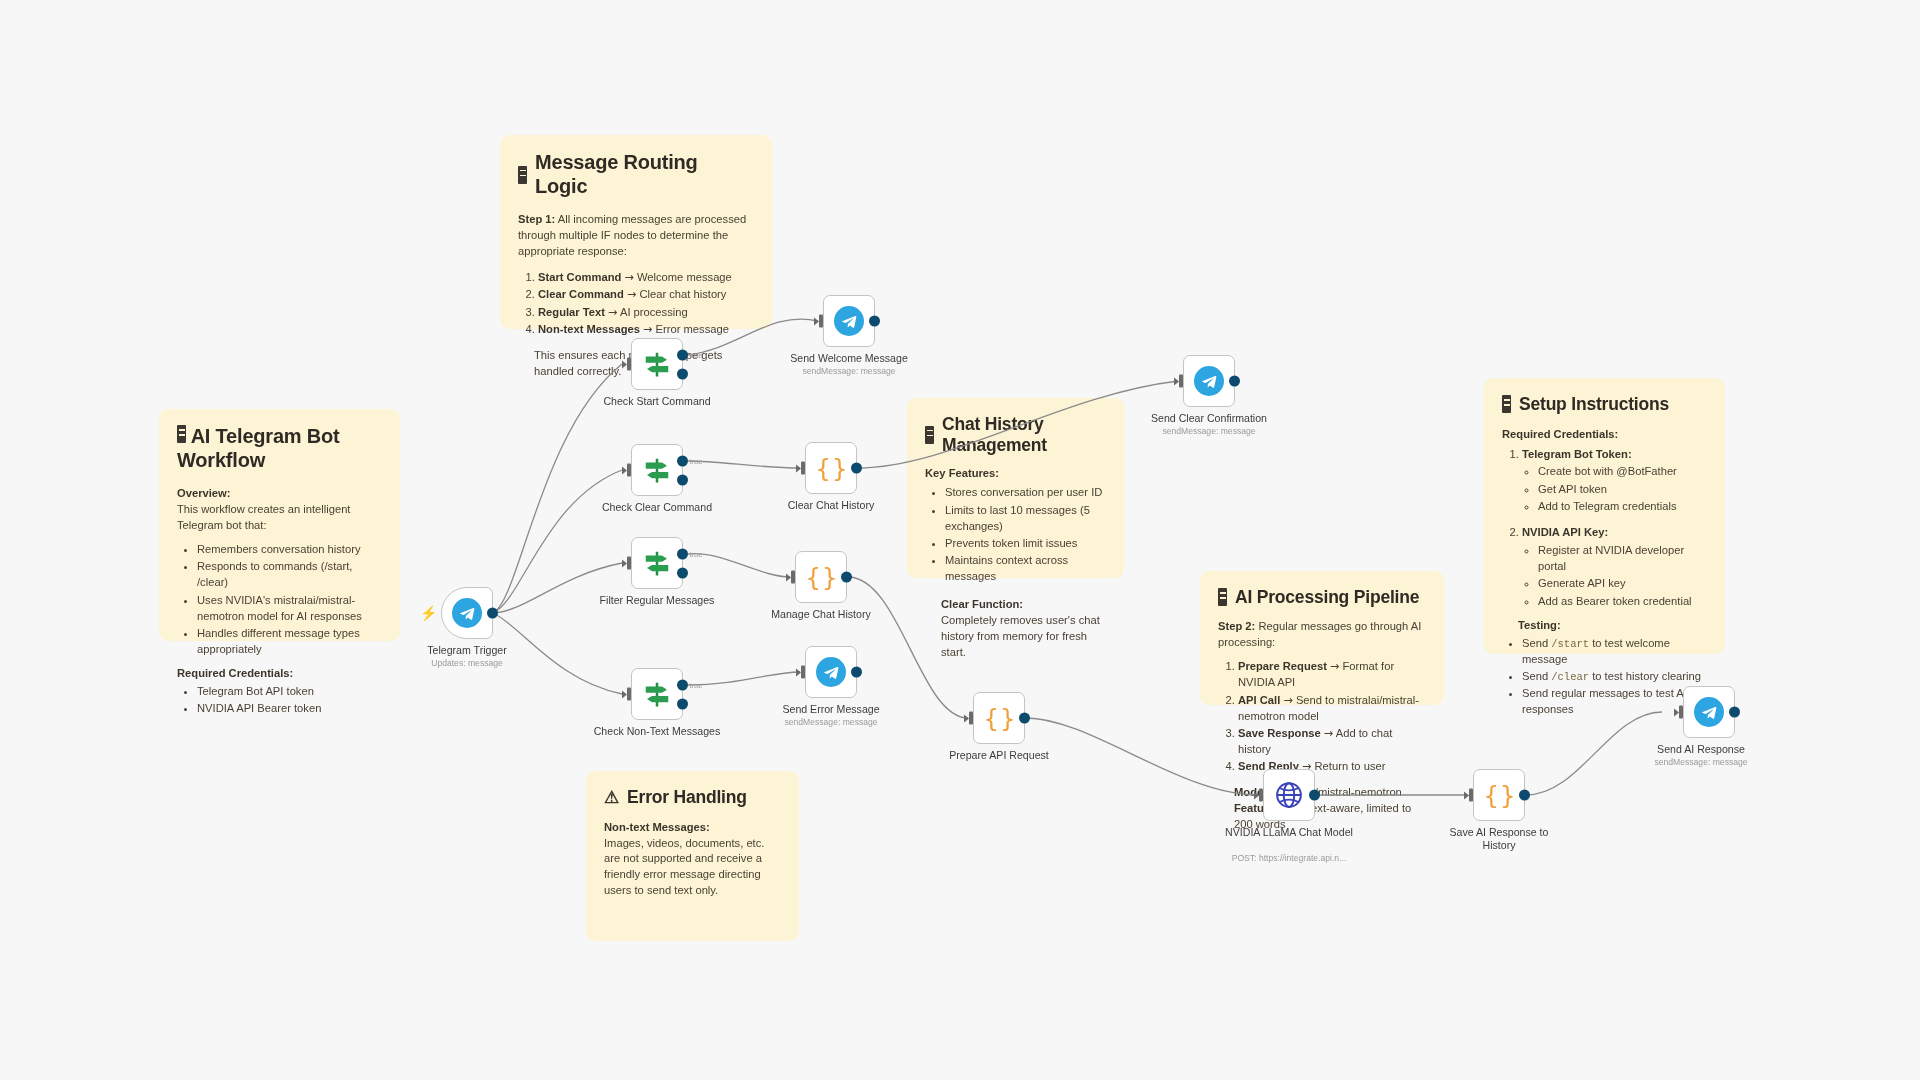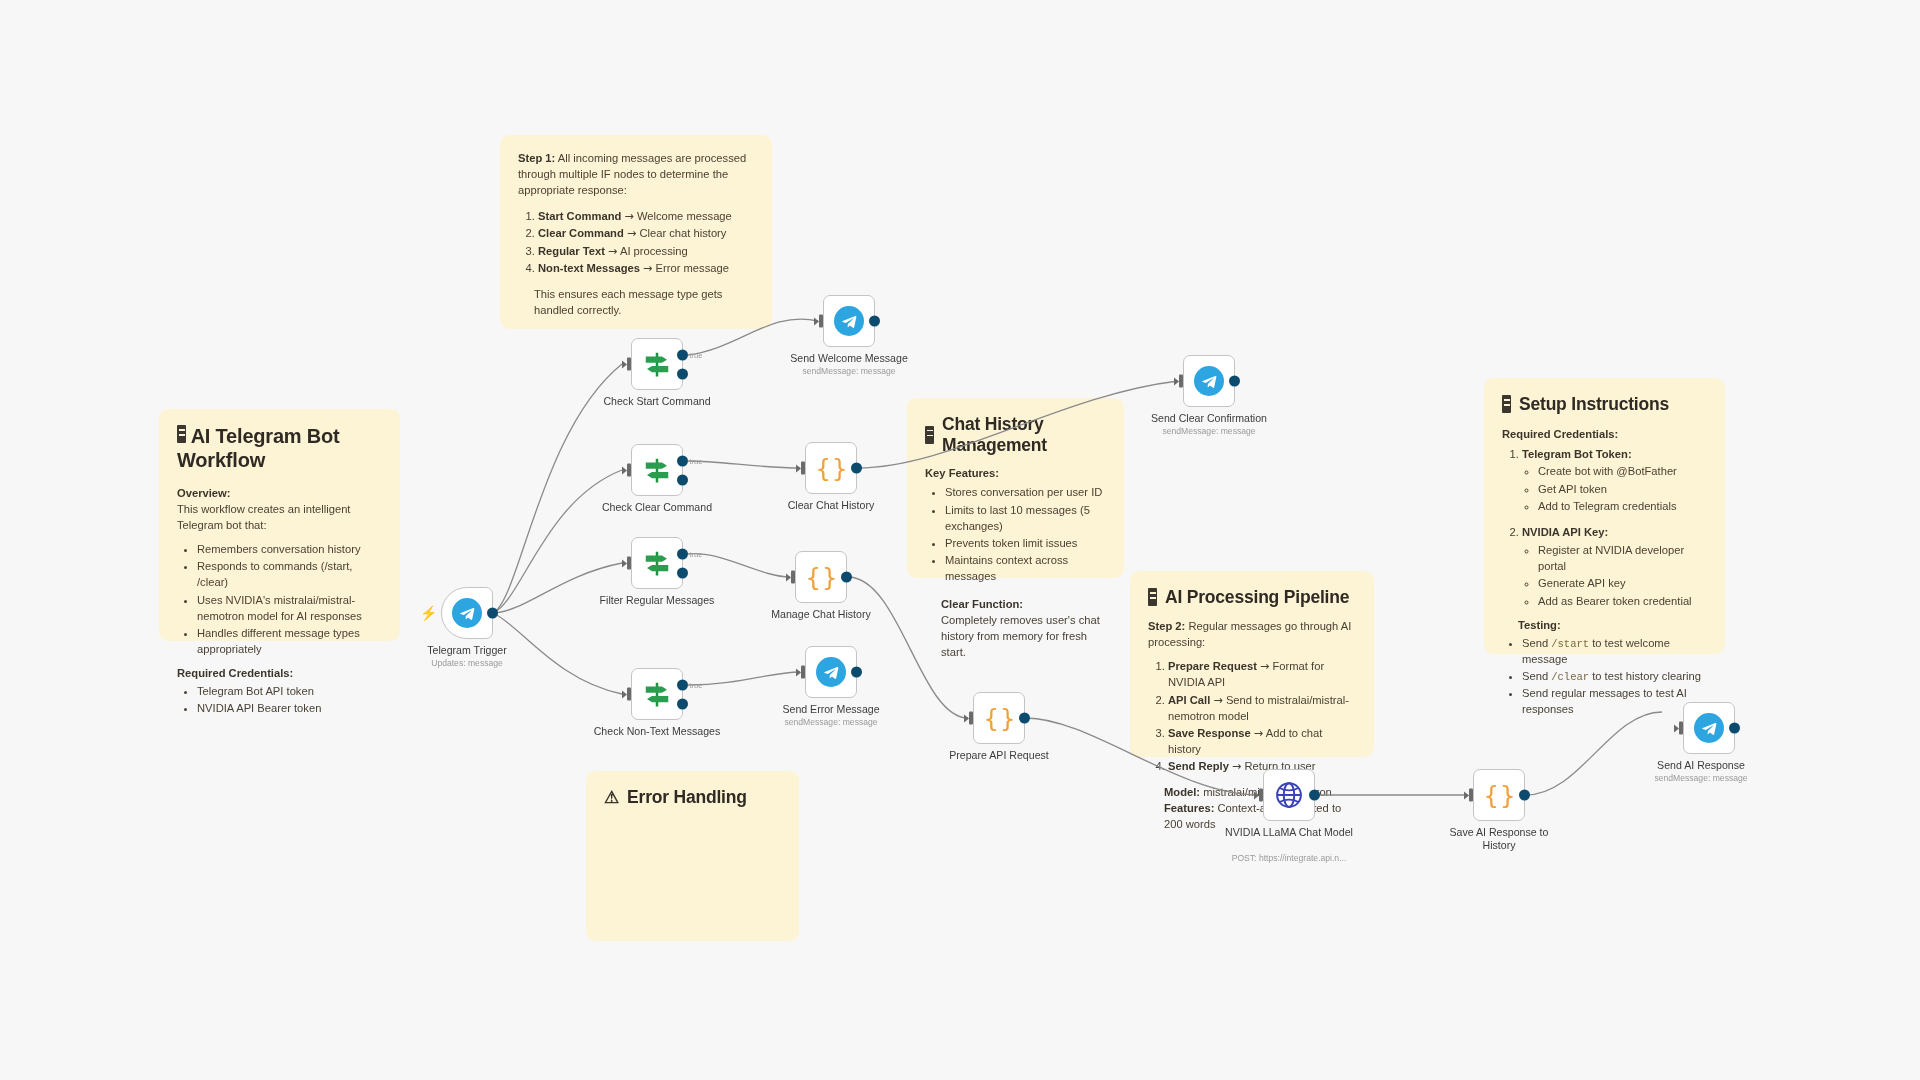--- a/index.html
+++ b/index.html
@@ -207,20 +207,24 @@
       <li>Handles different message types appropriately</li>
     </ul>
     <p style="margin-bottom:2px;"><b>Required Credentials:</b></p>
     <ul style="margin-top:0;">
       <li>Telegram Bot API token</li>
       <li>NVIDIA API Bearer token</li>
     </ul>
   </div>
 
   <div class="sticky" style="left:500px; top:135px; width:272px; height:194px;">
+    <h2>
+      <span class="note-glyph"></span>
+      <span>Message Routing Logic</span>
+    </h2>
     <p><b>Step 1:</b>
        <span>All incoming messages are processed through multiple IF nodes to determine the appropriate response:</span></p>
     <ol style="margin-top:10px;">
       <li><b>Start Command</b> <span class="arrow">→</span> <span>Welcome message</span></li>
       <li><b>Clear Command</b> <span class="arrow">→</span> <span>Clear chat history</span></li>
       <li><b>Regular Text</b> <span class="arrow">→</span> <span>AI processing</span></li>
       <li><b>Non-text Messages</b> <span class="arrow">→</span> <span>Error message</span></li>
     </ol>
     <p class="indent" style="margin-top:10px;">This ensures each message type gets handled correctly.</p>
   </div>
@@ -234,21 +238,21 @@
     <ul style="margin-top:2px;">
       <li>Stores conversation per user ID</li>
       <li>Limits to last 10 messages (5 exchanges)</li>
       <li>Prevents token limit issues</li>
       <li>Maintains context across messages</li>
     </ul>
     <p class="indent" style="margin-top:12px;"><b>Clear Function:</b><br>
       <span>Completely removes user's chat history from memory for fresh start.</span></p>
   </div>
 
-  <div class="sticky" style="left:1130px; top:571px; width:244px; height:186px;">
+  <div class="sticky" style="left:1200px; top:571px; width:244px; height:134px;">
     <h2 style="font-size:17.5px; margin-bottom:11px;">
       <span class="note-glyph"></span>
       <span>AI Processing Pipeline</span>
     </h2>
     <p><b>Step 2:</b>
        <span>Regular messages go through AI processing:</span></p>
     <ol style="margin-top:9px;">
       <li><b>Prepare Request</b> <span class="arrow">→</span> <span>Format for NVIDIA API</span></li>
       <li><b>API Call</b> <span class="arrow">→</span> <span>Send to mistralai/mistral-nemotron model</span></li>
       <li><b>Save Response</b> <span class="arrow">→</span> <span>Add to chat history</span></li>
@@ -260,20 +264,22 @@
       <b>Features:</b>
       <span>Context-aware, limited to 200 words</span>
     </p>
   </div>
 
   <div class="sticky" style="left:586px; top:771px; width:213px; height:170px;">
     <h2 style="font-size:17.5px; margin-bottom:12px;">
       <span class="warn-glyph">⚠</span>
       <span>Error Handling</span>
     </h2>
+    <p><b>Non-text Messages:</b><br>
+      <span>Images, videos, documents, etc. are not supported and receive a friendly error message directing users to send text only.</span></p>
   </div>
 
   <div class="sticky" style="left:1484px; top:378px; width:241px; height:276px;">
     <h2 style="font-size:17.5px; margin-bottom:12px;">
       <span class="note-glyph"></span>
       <span>Setup Instructions</span>
     </h2>
     <p style="margin-bottom:4px;"><b>Required Credentials:</b></p>
     <ol style="margin-top:3px; margin-bottom:2px;">
       <li>
@@ -466,21 +472,21 @@
 
   <div class="node" style="left:1473px; top:769px;">
     <div class="node-box">
       <span class="port-in"></span>
       <span class="code-icon">{ }</span>
       <span class="port-out"></span>
     </div>
     <div class="node-label">Save AI Response to History</div>
   </div>
 
-  <div class="node" style="left:1667px; top:702px;padding-left:16px;">
+  <div class="node" style="left:1667px; top:686px;padding-left:16px;">
     <div class="node-box">
       <span class="port-in"></span>
       <span class="tg-icon">
         <svg viewBox="0 0 24 24">
             <path fill="#fff" d="M2.5 11.3 20.2 4.4c.9-.33 1.7.22 1.4 1.6l-3 14.2c-.2 1-.8 1.25-1.6.78l-4.5-3.3-2.2 2.1c-.24.24-.45.45-.92.45l.33-4.7L17.3 8c.37-.33-.08-.5-.57-.18l-10 6.3-4.3-1.35c-.94-.3-.96-.94.2-1.4z"></path>
           </svg>
       </span>
       <span class="port-out"></span>
     </div>
     <div class="node-label">Send AI Response</div>

